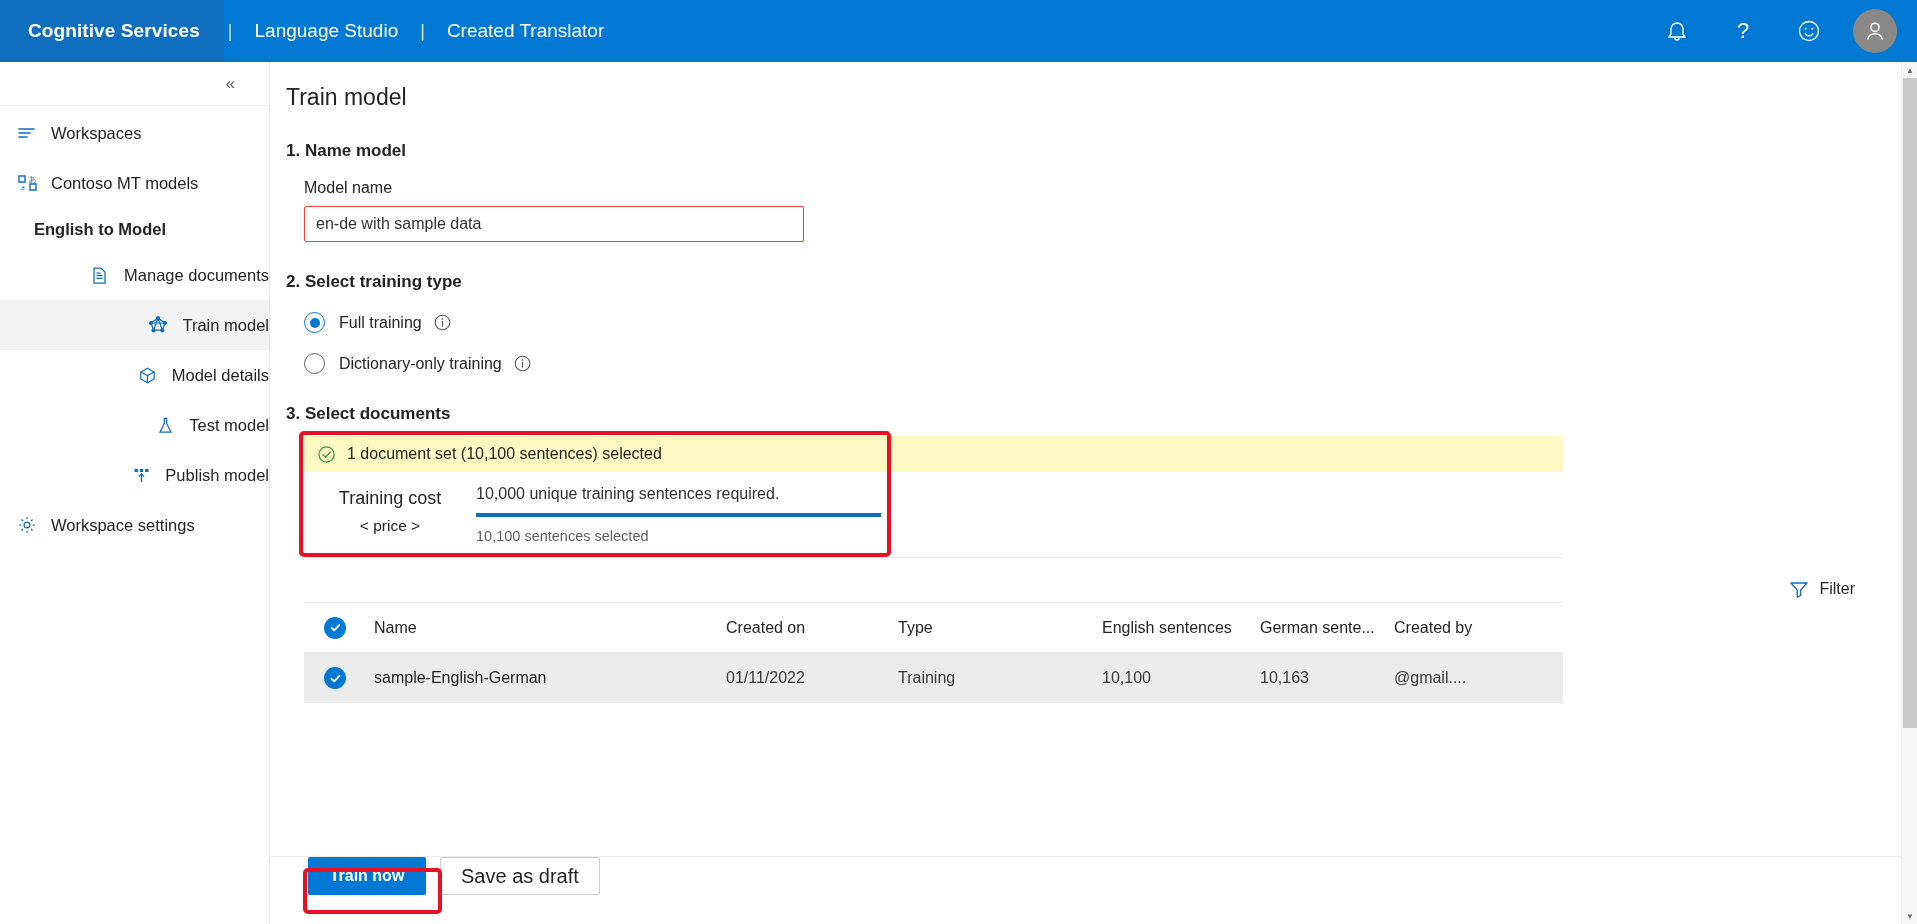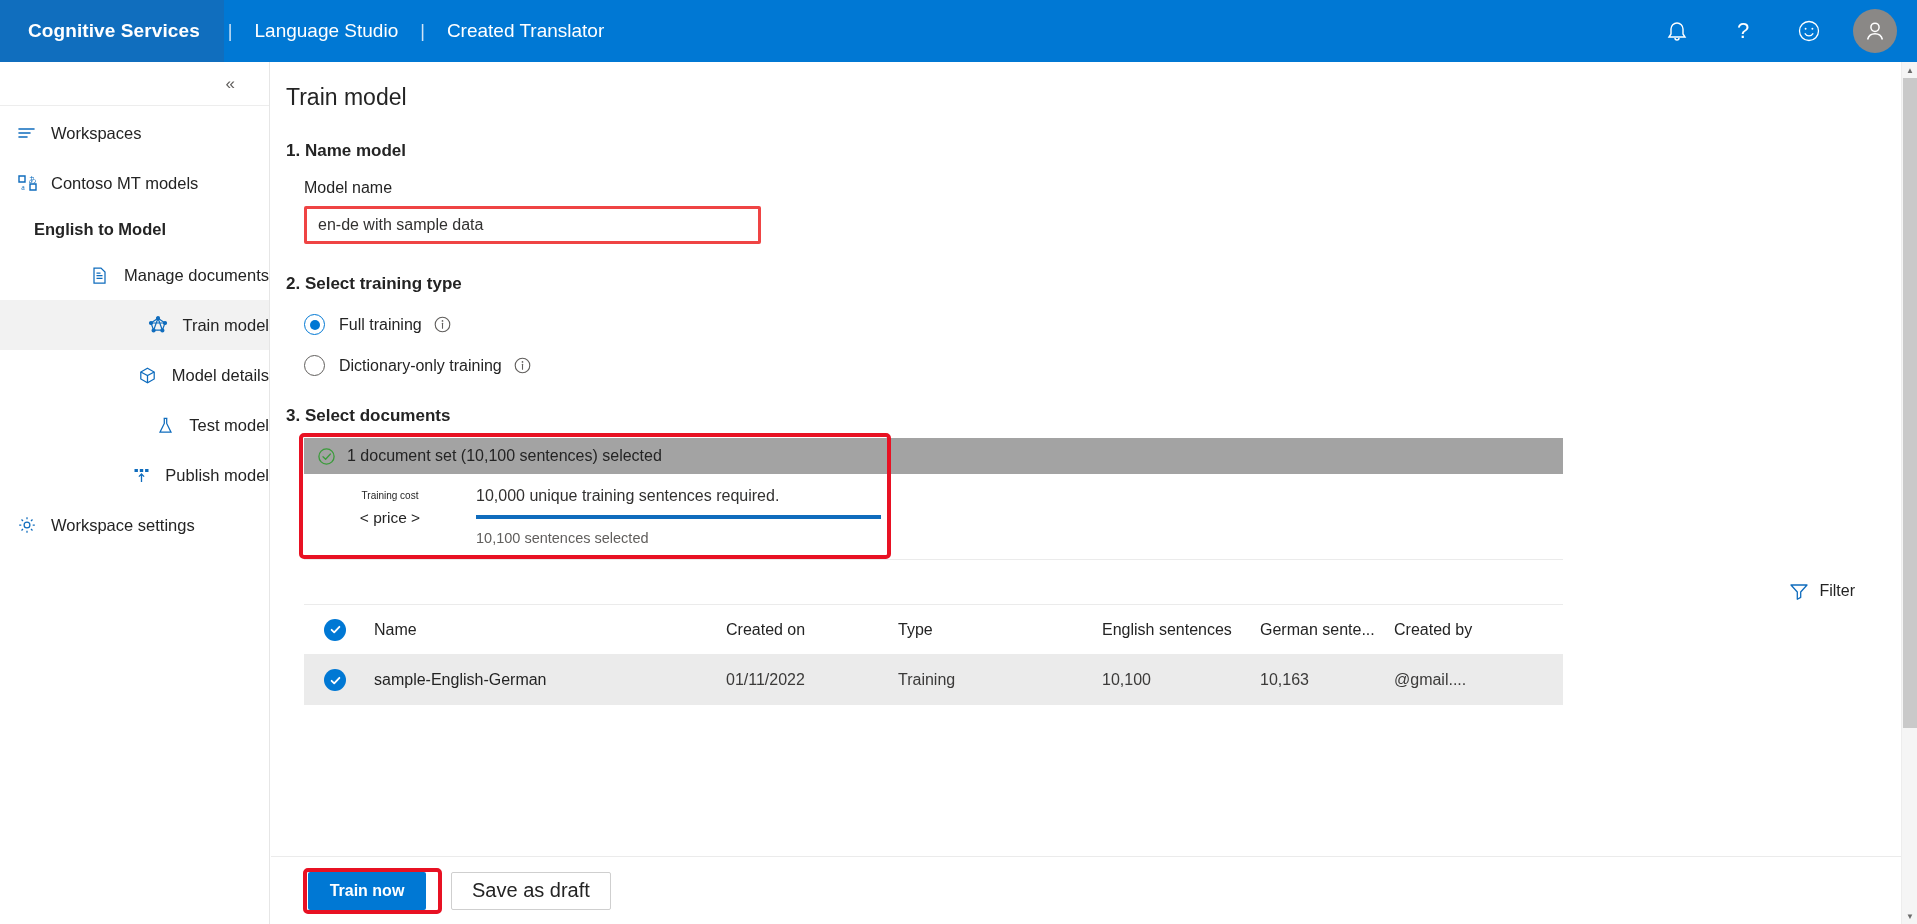--- a/index.html
+++ b/index.html
@@ -125,22 +125,22 @@
     margin-top: 30px;
   }
   .field-label {
     font-size: 16px;
     color: #242424;
     padding-left: 33px;
     margin-top: 18px;
   }
   .text-input {
     margin: 9px 0 0 33px;
-    width: 457px; height: 36px;
-    border: 3px solid #ef4444;
+    width: 500px; height: 36px;
+    border: 1px solid #ef4444;
     border-radius: 2px;
     font-family: "Liberation Sans", sans-serif;
     font-size: 16px;
     color: #323130;
     padding: 16px 11px;
     background: #fff;
   }
   .radio-row {
     display: flex; align-items: center;
     padding-left: 33px;
@@ -172,40 +172,40 @@
   }
 
   
   .summary-wrap {
     position: relative;
     margin-top: 12px;
     margin-left: 33px;
     width: 1259px;
   }
   .summary-banner {
-    background: #a3a3a3;
+    background: #fef9c3;
     height: 36px;
     display: flex; align-items: center;
     padding-left: 13px;
     font-size: 16px;
     color: #242424;
   }
   .summary-banner .chk-ic { margin-right: 11px; display:flex; }
   .cost-body {
     display: flex;
     background: #ffffff;
     padding: 13px 0 13px 0;
     border-bottom: 1px solid #ebebeb;
   }
   .cost-left {
     width: 172px;
     text-align: center;
     padding-top: 3px;
   }
-  .cost-title { font-size: 10px; color: #242424; }
+  .cost-title { font-size: 18px; color: #242424; }
   .cost-price { font-size: 15.5px; color: #242424; font-weight: 400; margin-top: 8px; }
   .cost-right { flex: 1; padding-right: 14px; }
   .cost-req { font-size: 16px; color: #323130; }
   .progress-track {
     margin-top: 10px;
     height: 4px;
     background: #e8e8e8;
     width: 405px;
   }
   .progress-fill { height: 4px; background: #0f6cbd; }
@@ -265,23 +265,23 @@
   }
 
   
   .footer {
     position: absolute;
     left: 0; bottom: 0;
     width: 1630px;
     height: 68px;
     border-top: 1px solid #ebebeb;
     background: #fff;
-    display: flex; align-items: center;
+    display: flex; 
     padding-left: 37px;
-    gap: 25px;
+    gap: 14px;
   }
   .btn-primary {
     background: #0078d4;
     color: #ffffff;
     border: none;
     height: 38px;
     min-width: 118px;
     padding: 0 18px;
     font-size: 16px;
     font-weight: 600;

